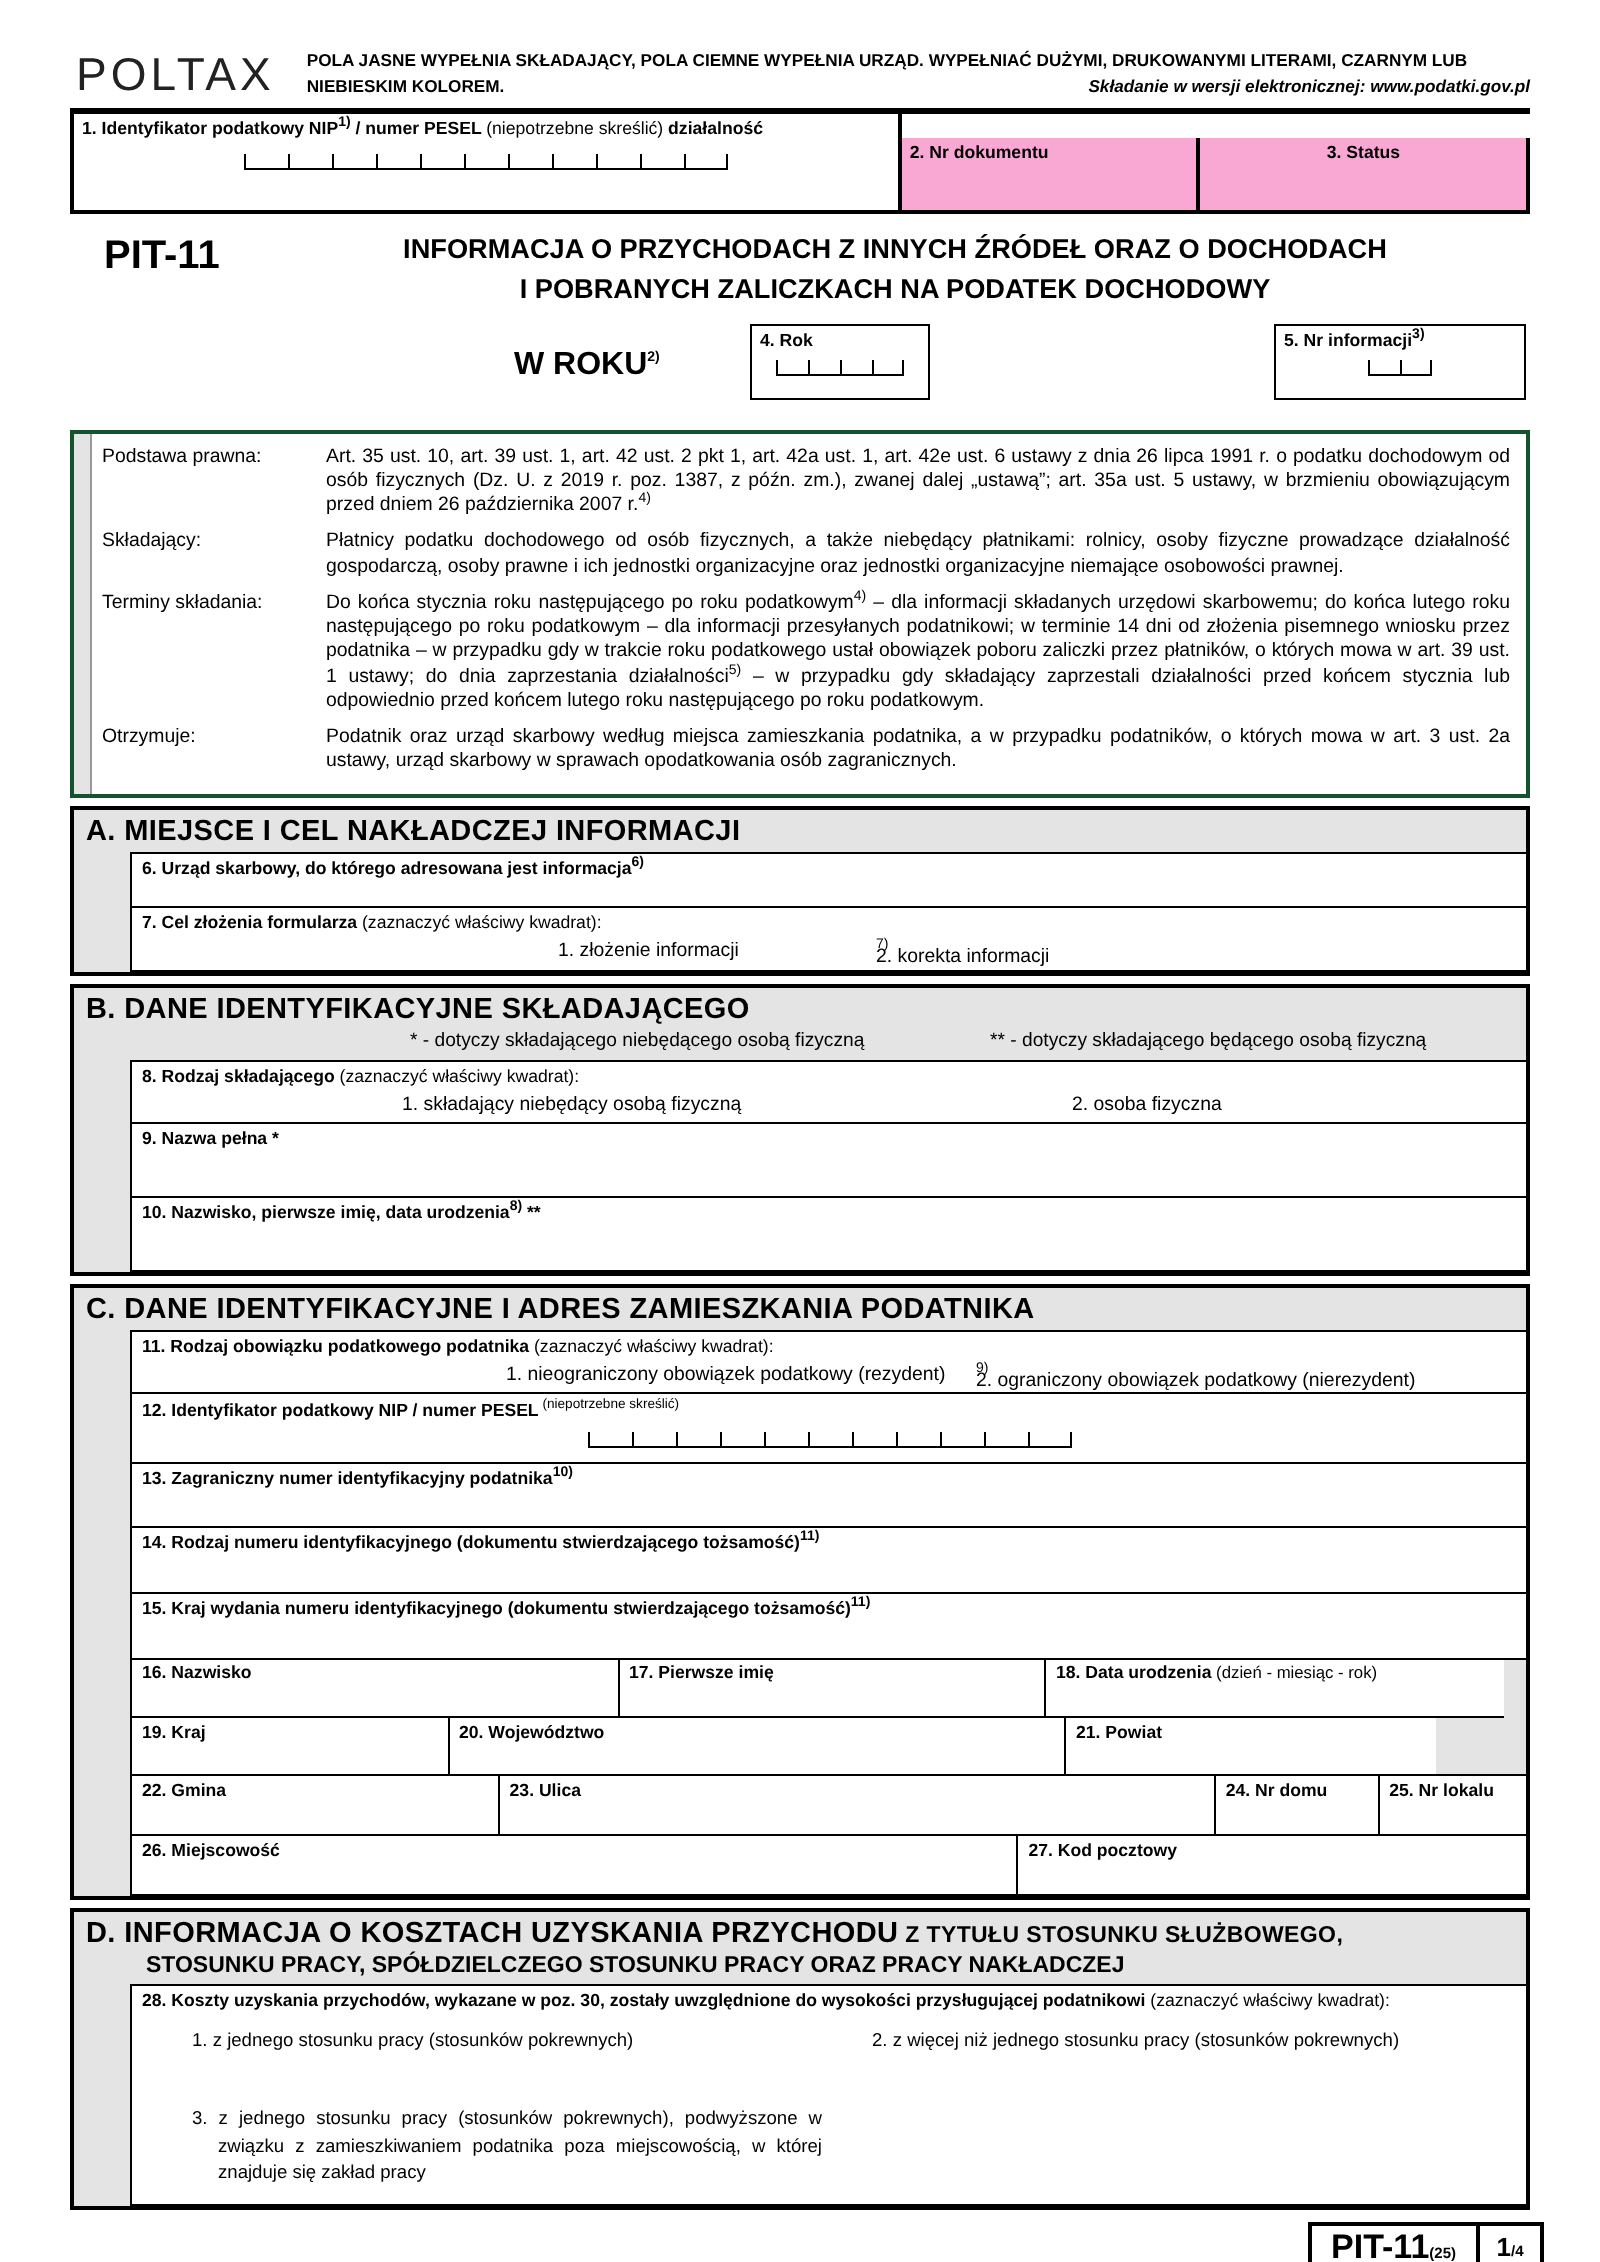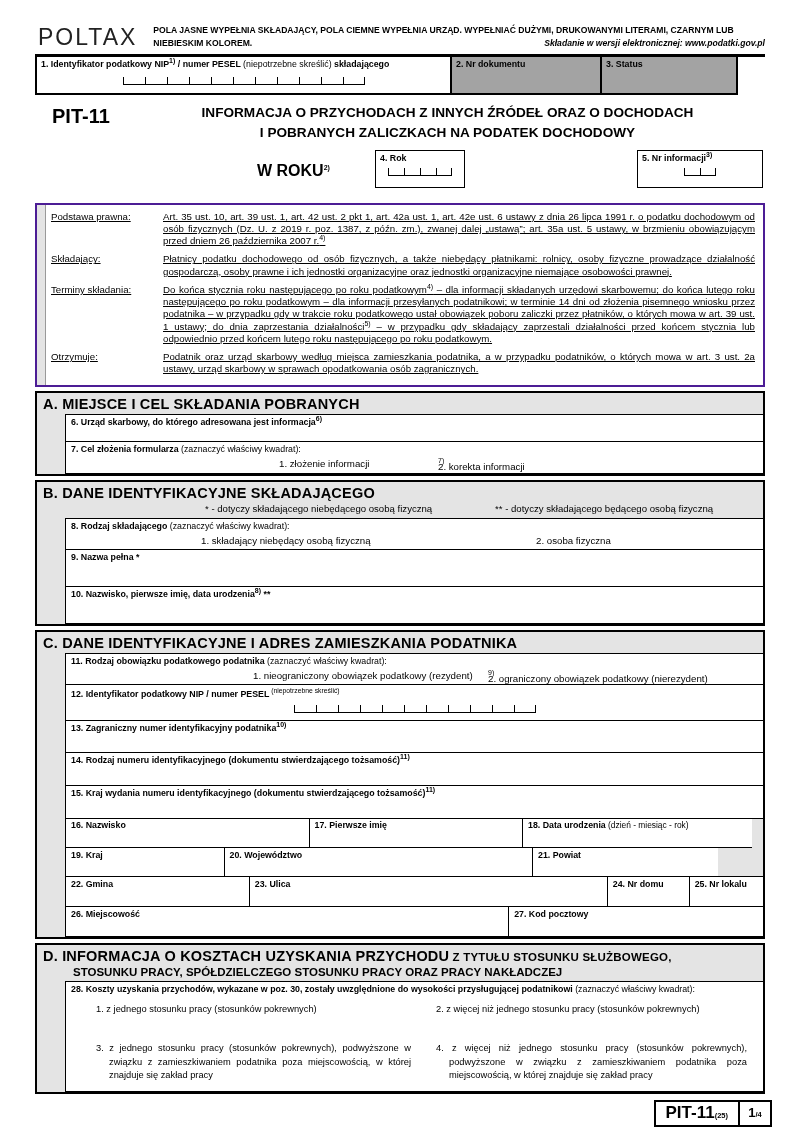--- a/index.html
+++ b/index.html
@@ -10,22 +10,22 @@
   
   .topbar { margin:24px 35px 0 38px; display:flex; gap:16px; align-items:flex-start; }
   .logo { font-size:23px; letter-spacing:2px; color:#222; }
   .instr { flex:1; font-size:8.6px; font-weight:bold; line-height:1.5; position:relative; padding-right:2px; }
   .efiling { position:absolute; right:0; bottom:0; font-style:italic; }
 
   
   .idrow { margin:3px 35px 0; display:flex; border-top:3px solid #000; }
   .idcell { border:2px solid #000; border-top:none; margin-left:-2px; min-height:38px; padding:2px 4px; }
   .idcell:first-child { margin-left:0; }
-  .c1 { width:417px; } .c2 { width:152px; } .c3 { width:138px; }
-  .dark { background:#a3a3a3; }
+  .c1 { width:417px; } .c2 { width:152px; } .c3 { width:167px;text-align:center; }
+  .dark { background:#f9a8d4;margin-top:12px; }
   .flab { font-size:8.8px; font-weight:bold; line-height:1.25; }
   .paren { font-weight:normal; }
   sup { font-size:7px; line-height:0; }
   .smallp { font-weight:normal; font-size:6.8px; vertical-align:super; }
 
   
   .comb { display:flex; justify-content:center; margin-top:7px; }
   .comb i { display:block; width:22px; height:8px; border-left:1.3px solid #000; border-bottom:1.6px solid #000; }
   .comb i:last-child { border-right:1.3px solid #000; }
 
@@ -37,21 +37,21 @@
   
   .yearRow { position:relative; height:44px; margin:6px 35px 0; }
   .wroku { position:absolute; left:222px; top:12px; font-size:16px; font-weight:bold; }
   .ybox { position:absolute; top:0; border:1.6px solid #000; padding:2px 4px; }
   .box4 { left:340px; width:90px; height:38px; }
   .box5 { left:602px; width:126px; height:38px; }
   .ybox .comb { margin-top:4px; }
   .ybox .comb i { width:16px; }
 
   
-  .legalbox { margin:9px 35px 0; border:2px solid #4c1d95; padding:6px 8px 4px 14px; position:relative;text-decoration:underline; }
+  .legalbox { margin:9px 35px 0; border:2px solid #14532d; padding:6px 8px 4px 14px; position:relative; }
   .legalbox::before { content:""; position:absolute; left:0; top:0; bottom:0; width:8px; background:#e4e4e4; border-right:1px solid #999; }
   .legalrow { display:flex; margin-bottom:6px; font-size:9.7px; line-height:1.26; }
   .legallabel { width:112px; flex-shrink:0; }
   .legaltext { flex:1; text-align:justify; }
 
   
   .section { margin:4px 35px 0; border:2px solid #000; background:#e4e4e4; }
   .sec-h { font-size:14.5px; font-weight:bold; padding:3px 4px 2px 6px; letter-spacing:0.2px; }
   .sec-h .smallcap { font-size:11.5px; }
   .sec-h2 { font-size:11.5px; font-weight:bold; padding:0 4px 3px 36px; }
@@ -104,21 +104,21 @@
   <div class="topbar">
     <div class="logo">POLTAX</div>
     <div class="instr">
       <span>POLA JASNE WYPEŁNIA SKŁADAJĄCY, POLA CIEMNE WYPEŁNIA URZĄD. WYPEŁNIAĆ DUŻYMI, DRUKOWANYMI LITERAMI, CZARNYM LUB NIEBIESKIM KOLOREM.</span>
       <span class="efiling">Składanie w wersji elektronicznej: www.podatki.gov.pl</span>
     </div>
   </div>
 
   <div class="idrow">
     <div class="idcell c1">
-      <div class="flab"><span>1. Identyfikator podatkowy NIP</span><sup>1)</sup><span> / numer PESEL </span><span class="paren">(niepotrzebne skreślić)</span><span> składającego</span></div>
+      <div class="flab"><span>1. Identyfikator podatkowy NIP</span><sup>1)</sup><span> / numer PESEL </span><span class="paren">(niepotrzebne skreślić)</span><span> działalność</span></div>
       <div class="comb">
           <i></i>
           <i></i>
           <i></i>
           <i></i>
           <i></i>
           <i></i>
           <i></i>
           <i></i>
           <i></i>
@@ -175,21 +175,21 @@
       <div class="legallabel">Terminy składania:</div>
       <div class="legaltext"><span>Do końca stycznia roku następującego po roku podatkowym</span><sup>4)</sup><span> – dla informacji składanych urzędowi skarbowemu; do końca lutego roku następującego po roku podatkowym – dla informacji przesyłanych podatnikowi; w terminie 14 dni od złożenia pisemnego wniosku przez podatnika – w przypadku gdy w trakcie roku podatkowego ustał obowiązek poboru zaliczki przez płatników, o których mowa w art. 39 ust. 1 ustawy; do dnia zaprzestania działalności</span><sup>5)</sup><span> – w przypadku gdy składający zaprzestali działalności przed końcem stycznia lub odpowiednio przed końcem lutego roku następującego po roku podatkowym.</span></div>
     </div>
     <div class="legalrow">
       <div class="legallabel">Otrzymuje:</div>
       <div class="legaltext">Podatnik oraz urząd skarbowy według miejsca zamieszkania podatnika, a w przypadku podatników, o których mowa w art. 3 ust. 2a ustawy, urząd skarbowy w sprawach opodatkowania osób zagranicznych.</div>
     </div>
   </div>
 
   <div class="section">
-    <div class="sec-h">A. MIEJSCE I CEL SKŁADANIA POBRANYCH</div>
+    <div class="sec-h">A. MIEJSCE I CEL NAKŁADCZEJ INFORMACJI</div>
     <div class="fields">
       <div class="fbox h28">
         <div class="flab"><span>6. Urząd skarbowy, do którego adresowana jest informacja</span><sup>6)</sup></div>
       </div>
       <div class="fbox">
         <div class="flab"><span>7. Cel złożenia formularza</span><span class="paren"> (zaznaczyć właściwy kwadrat):</span></div>
         <div class="opts">
           <span style="left:213px">1. złożenie informacji</span>
           <span style="left:372px"><span>2. korekta informacji</span><sup>7)</sup></span>
         </div>
@@ -309,21 +309,20 @@
     <div class="fields">
       <div class="fbox">
         <div class="flab"><span>28. Koszty uzyskania przychodów, wykazane w poz. 30, zostały uwzględnione do wysokości przysługującej podatnikowi</span><span class="paren"> (zaznaczyć właściwy kwadrat):</span></div>
         <div class="dopts">
           <div class="drow">
             <div class="dcol1">1. z jednego stosunku pracy (stosunków pokrewnych)</div>
             <div class="dcol2">2. z więcej niż jednego stosunku pracy (stosunków pokrewnych)</div>
           </div>
           <div class="drow">
             <div class="dcol1 hang">3. z jednego stosunku pracy (stosunków pokrewnych), podwyższone w związku z zamieszkiwaniem podatnika poza miejscowością, w której znajduje się zakład pracy</div>
-            <div class="dcol2 hang">4. z więcej niż jednego stosunku pracy (stosunków pokrewnych), podwyższone w związku z zamieszkiwaniem podatnika poza miejscowością, w której znajduje się zakład pracy</div>
           </div>
         </div>
       </div>
     </div>
   </div>
 
   <div class="footer">
     <div class="fcell codebox">
       <span class="fcode">PIT-11</span>
         <span class="fver">(25)</span>

